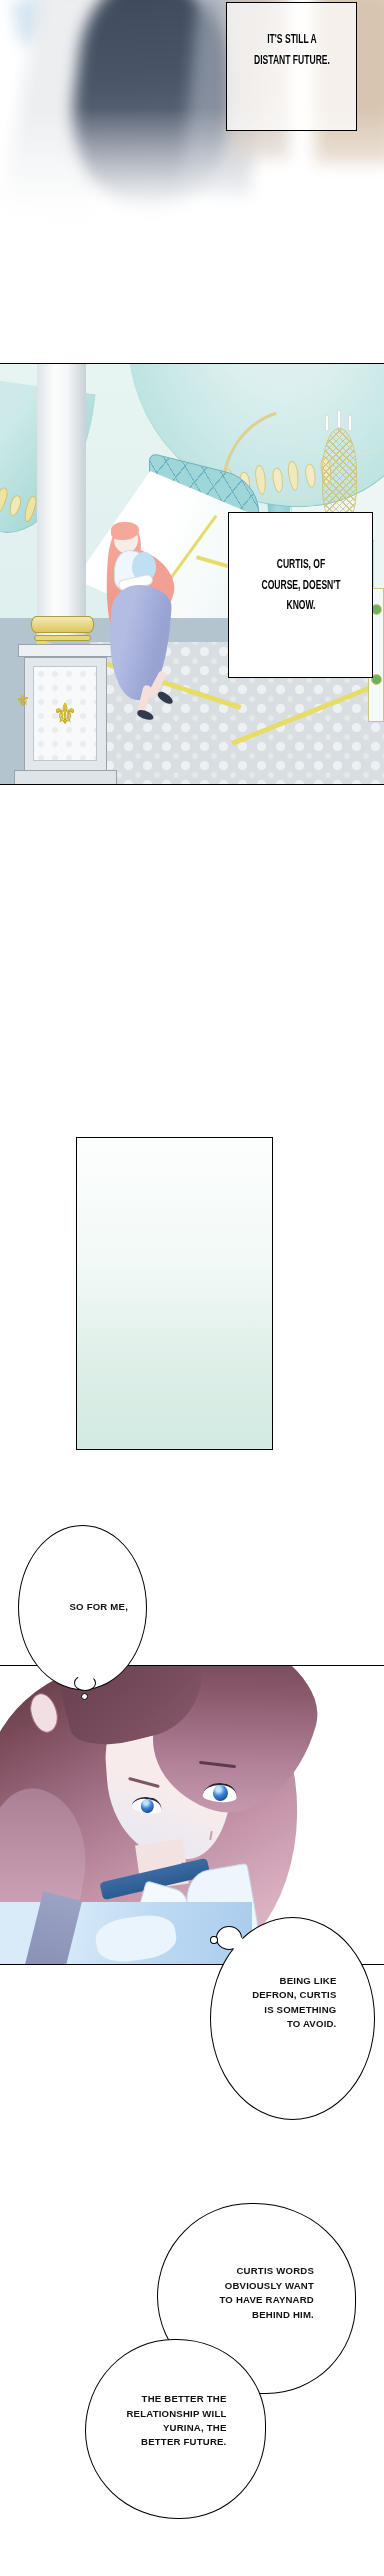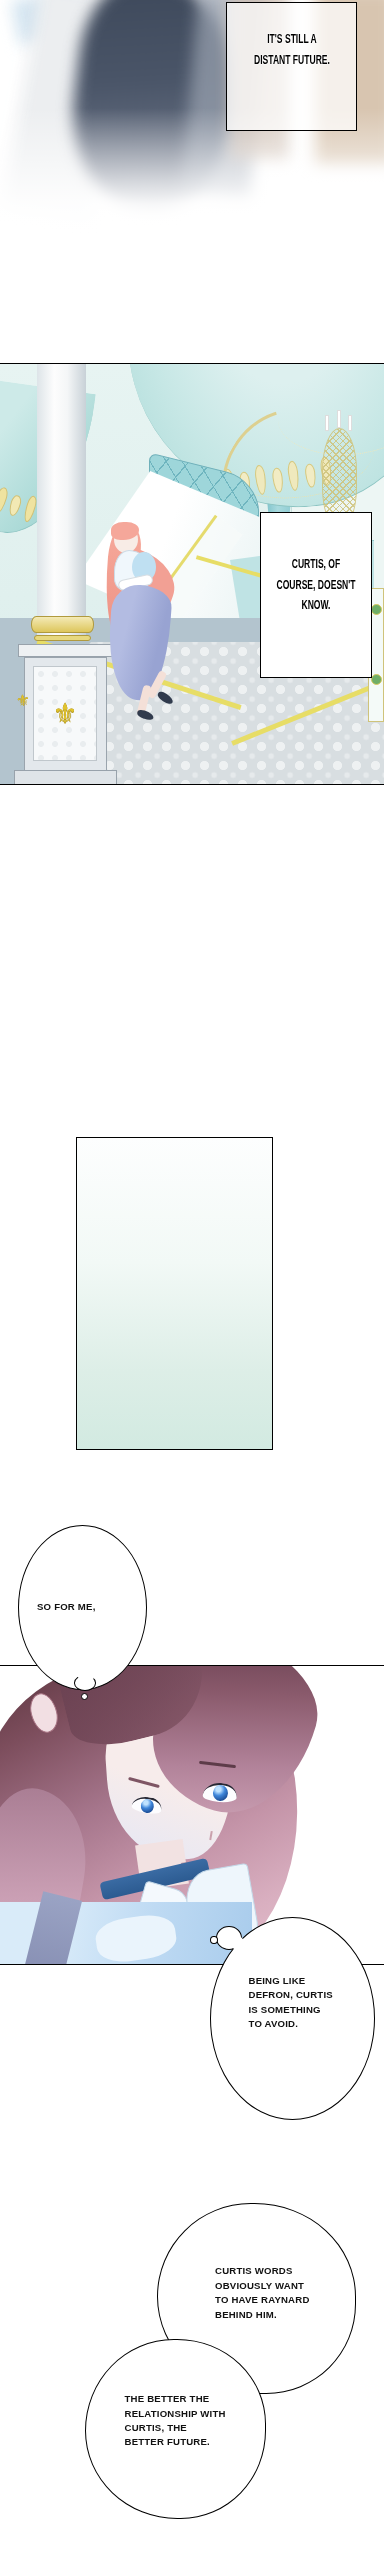--- a/index.html
+++ b/index.html
@@ -8,21 +8,21 @@
   .abs{position:absolute;}
 
   
   .nbox{position:absolute;background:#fff;border:1.6px solid #000;
         display:flex;align-items:center;justify-content:center;text-align:center;
         color:#000;z-index:3;box-sizing:border-box;}
   .narr-text{font-weight:700;font-size:10.2px;line-height:1.52;letter-spacing:0px;
              transform:scale(0.84,1.32);}
   
   .bubble{position:absolute;background:#fff;border:1.6px solid #000;border-radius:50%;
-          display:flex;align-items:center;justify-content:center;text-align:left;
+          display:flex;align-items:center;justify-content:center;text-align:right;
           color:#111;z-index:4;box-sizing:border-box;}
   .bub-text{font-weight:700;font-size:9.6px;line-height:1.5;letter-spacing:0.2px;}
   .tailpiece{position:absolute;background:#fff;border:1.6px solid #000;border-radius:50%;z-index:4;box-sizing:border-box;}
   .seamcover{position:absolute;background:#fff;border:none;z-index:4;border-radius:50%;}
 
   
   #panel-top{left:0;top:0;width:385px;height:240px;overflow:hidden;z-index:1;}
   .blur-shape{position:absolute;filter:blur(7.5px);}
 
   
@@ -180,21 +180,21 @@
     <div class="scene-el" style="left:109px;top:221px;width:60px;height:115px;transform:rotate(4deg);
                 background:linear-gradient(100deg,#b3bce2 30%,#98a3d2 75%);
                 border-radius:46% 54% 42% 52%/24% 18% 72% 66%;"></div>
     <div class="scene-el" style="left:140px;top:321px;width:7.5px;height:31px;background:#f4e0d8;border-radius:3.7px;transform:rotate(14deg);"></div>
     <div class="scene-el" style="left:153px;top:306px;width:7.5px;height:29px;background:#f4e0d8;border-radius:3.7px;transform:rotate(28deg);"></div>
     <div class="scene-el" style="left:137px;top:347px;width:17px;height:7.5px;background:#313b4d;border-radius:40% 60% 50% 50%;transform:rotate(18deg);"></div>
     <div class="scene-el" style="left:157px;top:330px;width:17px;height:7.5px;background:#313b4d;border-radius:40% 60% 50% 50%;transform:rotate(32deg);"></div>
   </div>
 
 
-  <div class="nbox" style="left:228px;top:512px;width:112px;height:166px;margin-left:32px;">
+  <div class="nbox" style="left:228px;top:512px;width:145px;height:166px;">
     <div class="narr-text" style="width:96px;margin-top:-21.4px;">CURTIS, OF COURSE, DOESN'T KNOW.</div>
   </div>
 
   <div id="box-gradient" class="abs"></div>
 
 
 
   <div id="panel-face" class="abs">
     <div class="face-el" style="left:-8px;top:-8px;width:307px;height:321px;transform:rotate(-8deg);
                 background:linear-gradient(160deg,#5c3640 0%,#7c4d5c 18%,#a5758b 42%,#c494a8 62%,#d9afc0 82%,#e6c2cf 100%);
@@ -254,18 +254,18 @@
   <div class="bubble" style="left:210px;top:1917px;width:165px;height:203px;">
     <div class="bub-text" style="width:88px;margin-top:-32px;">BEING LIKE DEFRON, CURTIS IS SOMETHING TO AVOID.</div>
   </div>
   <div class="seamcover" style="left:227px;top:1935px;width:18px;height:14px;transform:rotate(30deg);"></div>
 
   <div class="bubble" style="left:157px;top:2203px;width:199px;height:191px;border-radius:48% 52% 46% 54%/50% 50% 48% 52%;">
     <div class="bub-text" style="width:99px;margin-left:16px;margin-top:-10.7px;">CURTIS WORDS OBVIOUSLY WANT TO HAVE RAYNARD BEHIND HIM.</div>
   </div>
 
   <div class="bubble" style="left:85px;top:2339px;width:181px;height:180px;border-radius:50% 50% 48% 52%/52% 48% 50% 50%;">
-    <div class="bub-text" style="width:102px;margin-top:-16px;">THE BETTER THE RELATIONSHIP WITH CURTIS, THE BETTER FUTURE.</div>
+    <div class="bub-text" style="width:102px;margin-top:-16px;">THE BETTER THE RELATIONSHIP WILL YURINA, THE BETTER FUTURE.</div>
   </div>
 
 
 </div>
 
 
 </body></html>

